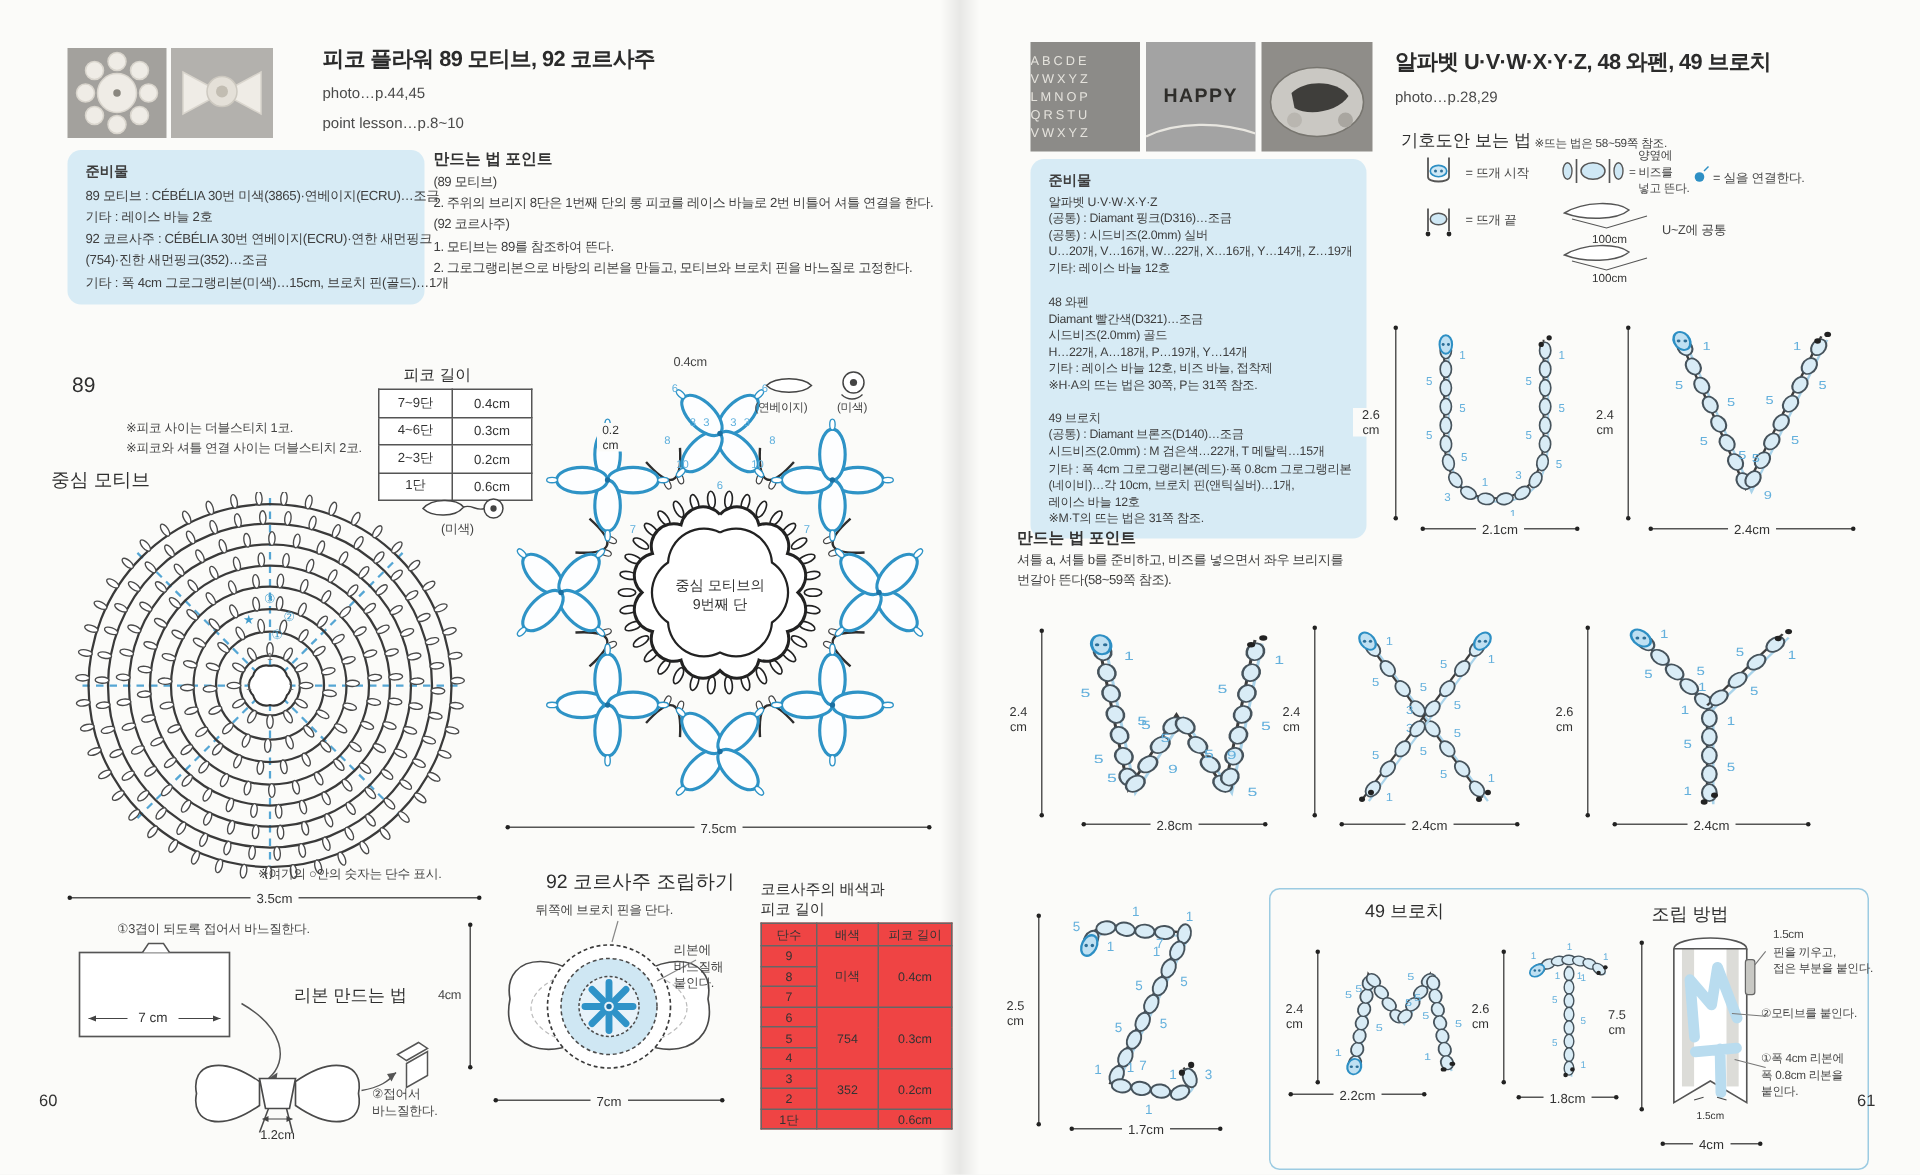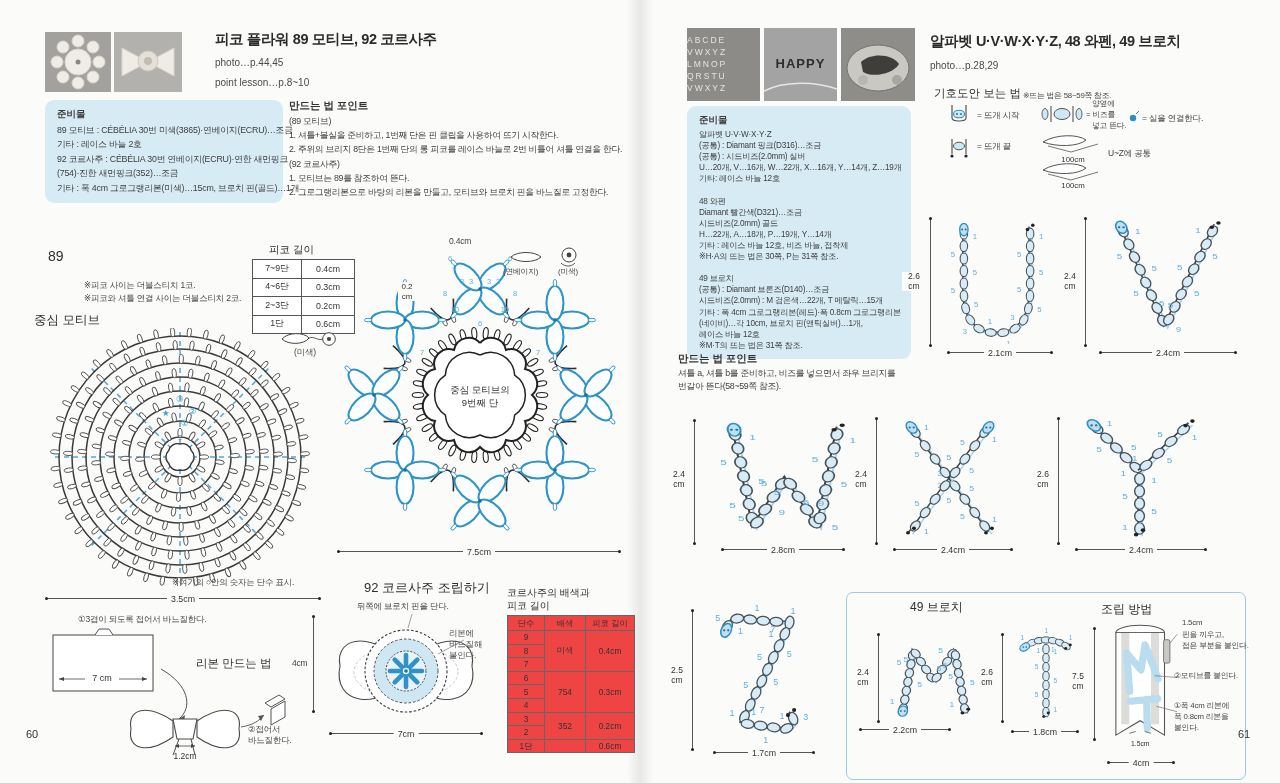--- a/index.html
+++ b/index.html
@@ -87,21 +87,20 @@
         <div class="mline">기타 : 레이스 바늘 2호</div>
         <div class="mline">92 코르사주 : CÉBÉLIA 30번 연베이지(ECRU)·연한 새먼핑크</div>
         <div class="mline">(754)·진한 새먼핑크(352)…조금</div>
         <div class="mline">기타 : 폭 4cm 그로그랭리본(미색)…15cm, 브로치 핀(골드)…1개</div>
       </div>
 </div>
 
 <div class="abs phead" style="left:289px;top:99px">만드는 법 포인트</div>
 <div class="abs" style="left:289px;top:114px">
       <div class="pline">(89 모티브)</div>
-      <div class="pline">1. 셔틀+볼실을 준비하고, 1번째 단은 핀 클립을 사용하여 뜨기 시작한다.</div>
       <div class="pline">2. 주위의 브리지 8단은 1번째 단의 롱 피코를 레이스 바늘로 2번 비틀어 셔틀 연결을 한다.</div>
       <div class="pline">(92 코르사주)</div>
       <div class="pline">1. 모티브는 89를 참조하여 뜬다.</div>
       <div class="pline">2. 그로그랭리본으로 바탕의 리본을 만들고, 모티브와 브로치 핀을 바느질로 고정한다.</div>
     </div>
 
 <div class="abs h-sec" style="left:48px;top:248px;font-size:14px">89</div>
 <div class="abs small" style="left:84px;top:280px">※피코 사이는 더블스티치 1코.</div>
 <div class="abs small" style="left:84px;top:293px">※피코와 셔틀 연결 사이는 더블스티치 2코.</div>
 <div class="abs h-sec" style="left:34px;top:312px;font-size:12.5px">중심 모티브</div>

